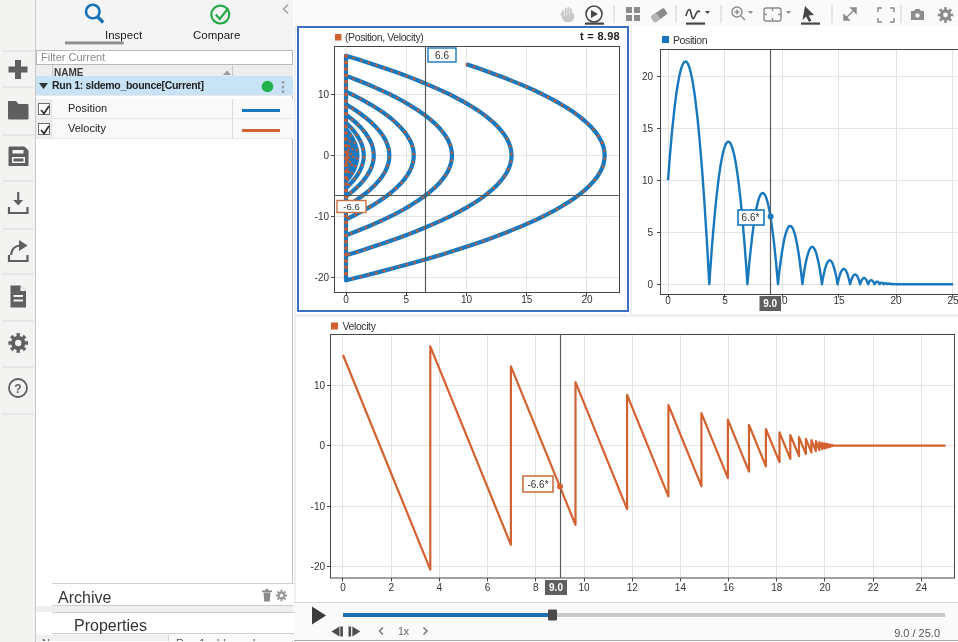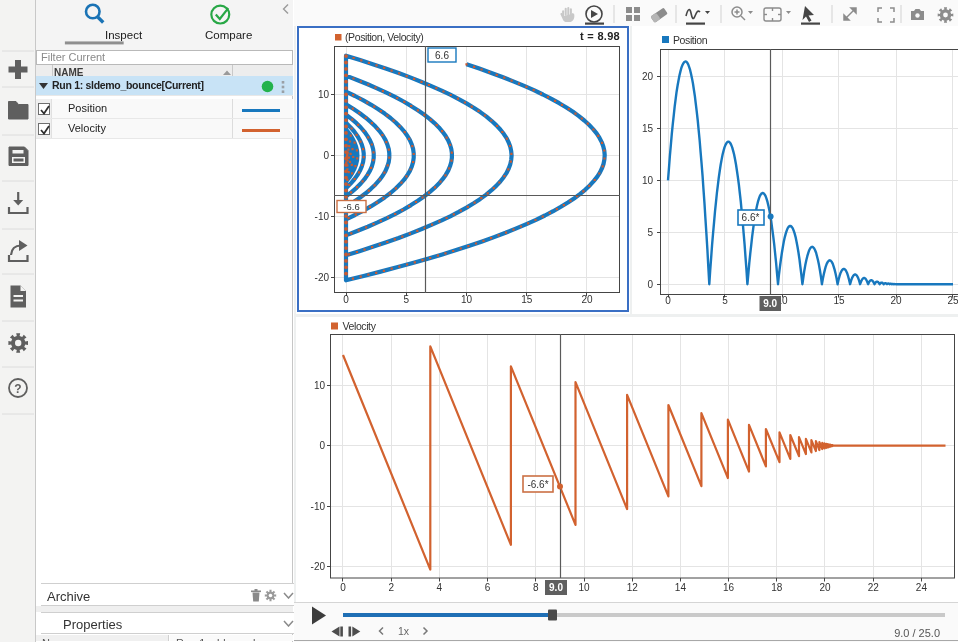--- a/index.html
+++ b/index.html
@@ -8,21 +8,21 @@
 #panel { left:36px; top:0; width:257px; height:642px; border-right:1px solid #c6c6c6; background:#fff; }
 .tabicons { position:absolute; top:0; left:0; width:100%; height:46px; }
 .tablbl { position:absolute; top:28.5px; font-size:11.5px; color:#1a1a1a; }
 #filter { position:absolute; left:0px; top:50px; width:257px; height:15px; border:1px solid #b9b9b9; background:#fff; font-size:11px; color:#8a8a8a; padding-left:4px; line-height:13px; }
 .hdr { position:absolute; left:0; top:65px; width:257px; height:14px; background:#ededed; border-bottom:1px solid #d9d9d9; font-size:10px; font-weight:bold; color:#3c3c3c; }
 .row { position:absolute; left:0; width:257px; height:20px; border-bottom:1px solid #e8e8e8; font-size:11px; color:#222; }
 .cbcell { position:absolute; left:0; top:0; width:16px; height:19px; background:#efefef; border-right:1px solid #e0e0e0; }
 .cb { position:absolute; left:2px; top:3.5px; width:12px; height:12px; border:1px solid #6e6e6e; background:#fff; }
 .linecol { position:absolute; left:196px; top:0; width:61px; height:19px; border-left:1px solid #dcdcdc; }
 .lsample { position:absolute; left:8.5px; top:10px; width:38px; height:3.2px; }
-.secbar { position:absolute; left:5px; width:257px; background:#fff; font-size:13px; color:#333; }
+.secbar { position:absolute; left:16px; width:257px; background:#fff; font-size:16px; color:#333; }
 </style></head>
 <body>
 <svg width="36" height="642" viewBox="0 0 36 642" xmlns="http://www.w3.org/2000/svg" style="position:absolute;left:0;top:0">
     <rect width="36" height="642" fill="#f3f3f2"></rect>
     <line x1="35.5" y1="0" x2="35.5" y2="642" stroke="#c8c8c8" stroke-width="1"></line>
     <line x1="2" y1="51" x2="34" y2="51" stroke="#dcdcdc" stroke-width="1"></line>
     <line x1="2" y1="87" x2="34" y2="87" stroke="#dcdcdc" stroke-width="1"></line>
     <line x1="2" y1="135" x2="34" y2="135" stroke="#dcdcdc" stroke-width="1"></line>
     <line x1="2" y1="181" x2="34" y2="181" stroke="#dcdcdc" stroke-width="1"></line>
     <line x1="2" y1="229" x2="34" y2="229" stroke="#dcdcdc" stroke-width="1"></line>
@@ -55,21 +55,21 @@
   <div style="position:absolute;left:0;top:0;width:257px;height:50px;background:#f4f4f4;"></div>
   <svg class="tabicons" viewBox="0 0 257 46" xmlns="http://www.w3.org/2000/svg">
     <circle cx="57" cy="11.5" r="6.8" fill="none" stroke="#1a73b5" stroke-width="2.6"></circle>
     <line x1="62" y1="17" x2="67.5" y2="22.5" stroke="#1a73b5" stroke-width="3.4"></line>
     <circle cx="185" cy="14.5" r="9" fill="none" stroke="#27a745" stroke-width="2.2"></circle>
     <path d="M180.5 14.5l4 4.5 8.5-11" fill="none" stroke="#27a745" stroke-width="2.2"></path>
     <rect x="29" y="41.5" width="59" height="3" fill="#8f8f8f"></rect>
     <path d="M253 4.5l-4.5 4.5 4.5 4.5" fill="none" stroke="#9a9a9a" stroke-width="1.4"></path>
   </svg>
   <div class="tablbl" style="left:41px;margin-left:28px;">Inspect</div>
-  <div class="tablbl" style="left:157px;margin-left:12px;">Compare</div>
+  <div class="tablbl" style="left:157px;">Compare</div>
   <div id="filter">Filter Current</div>
   <div class="hdr">
       <span style="position:absolute;left:18px;top:2px;">NAME</span>
       <span style="position:absolute;left:200px;top:14px;">LINE</span>
       <span style="position:absolute;left:196px;top:0;width:1px;height:14px;background:#c9c9c9;"></span>
       <span style="position:absolute;left:16px;top:0;width:1px;height:14px;background:#c9c9c9;"></span>
     <svg style="position:absolute;left:186px;top:4px;" width="10" height="8" viewBox="0 0 10 8">
         <path d="M1 6l4-4.5L9 6z" fill="#9a9a9a"></path>
       </svg>
   </div>

